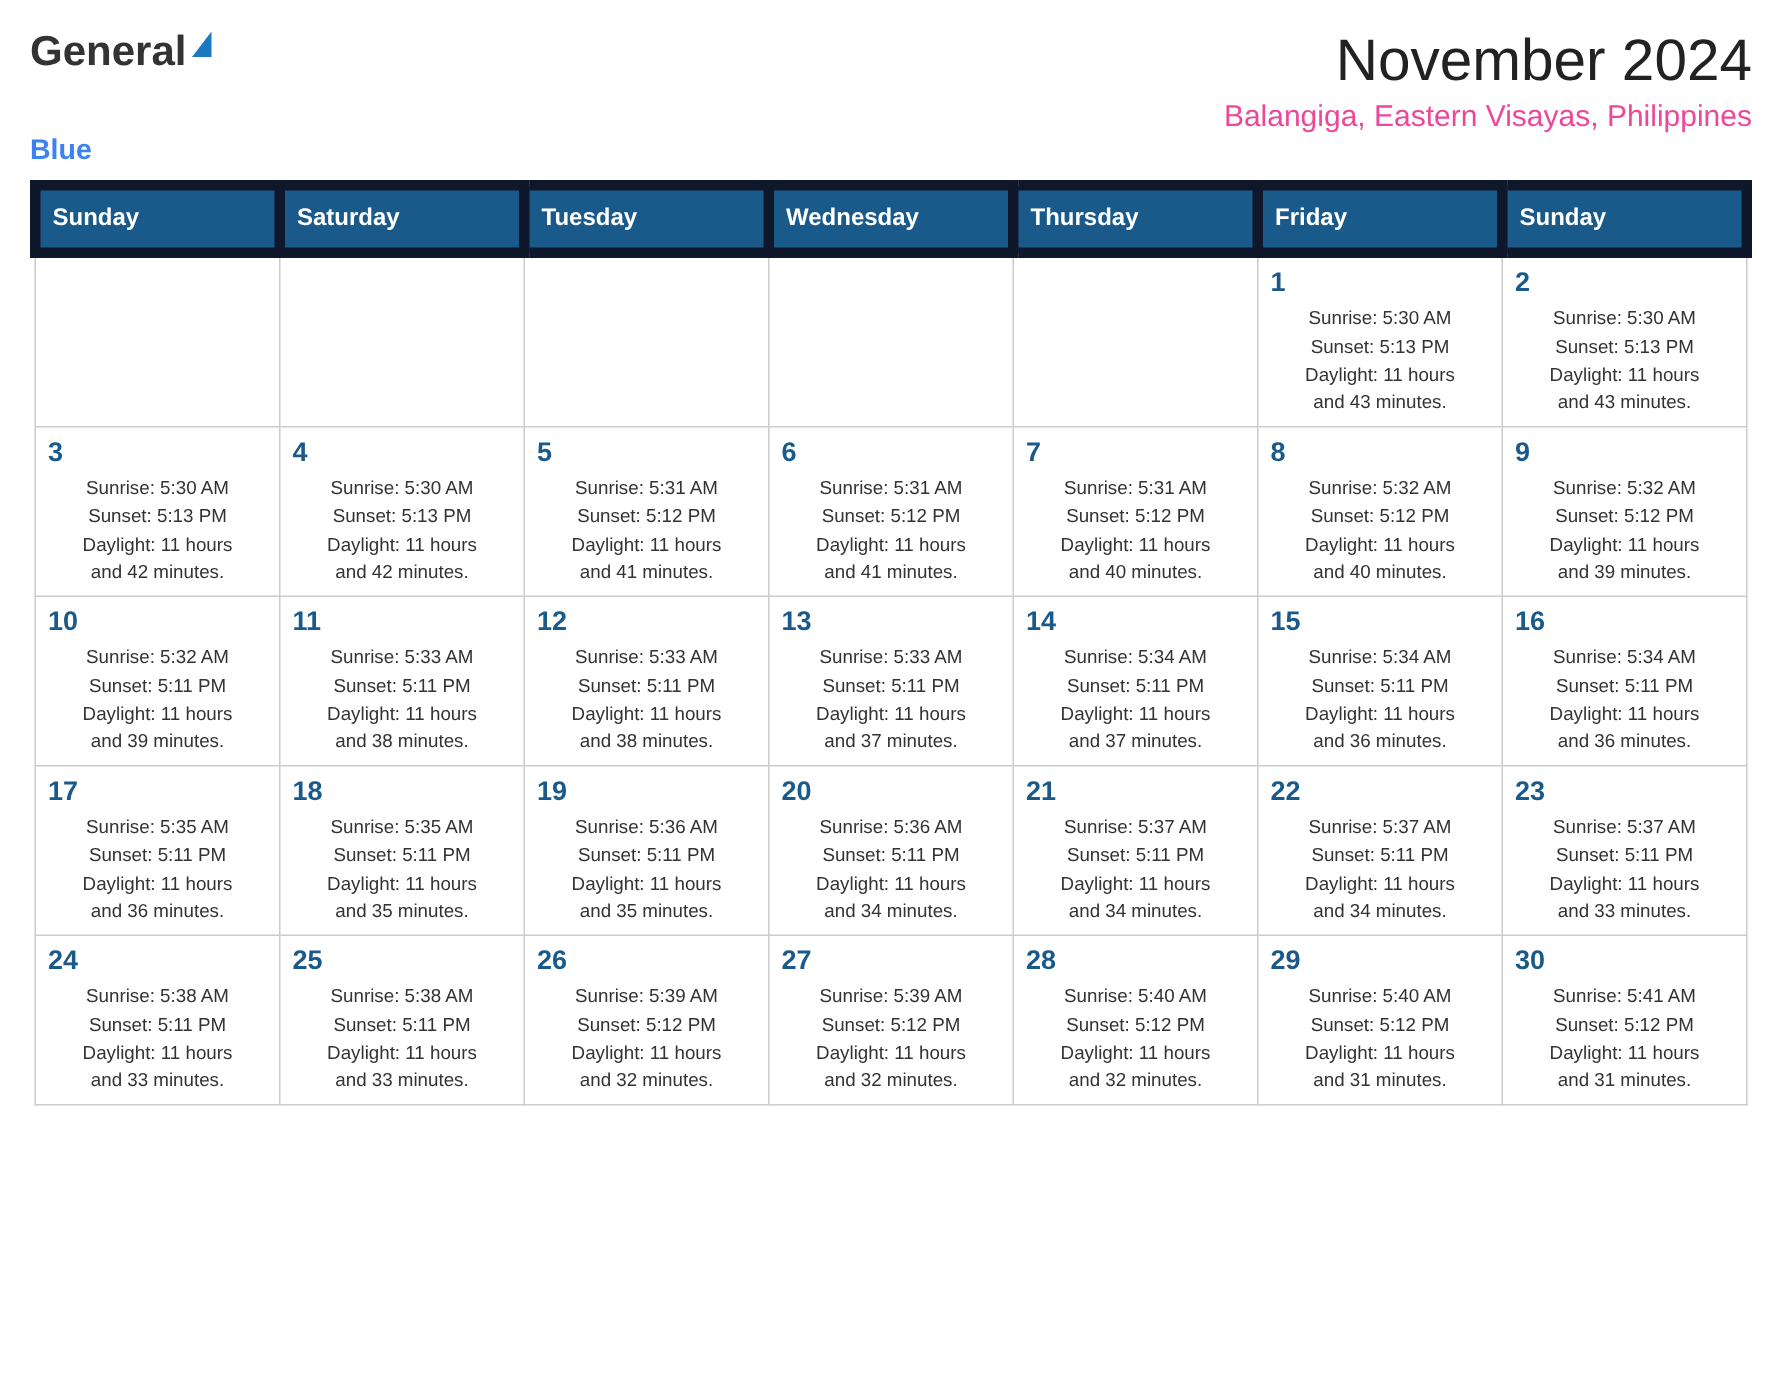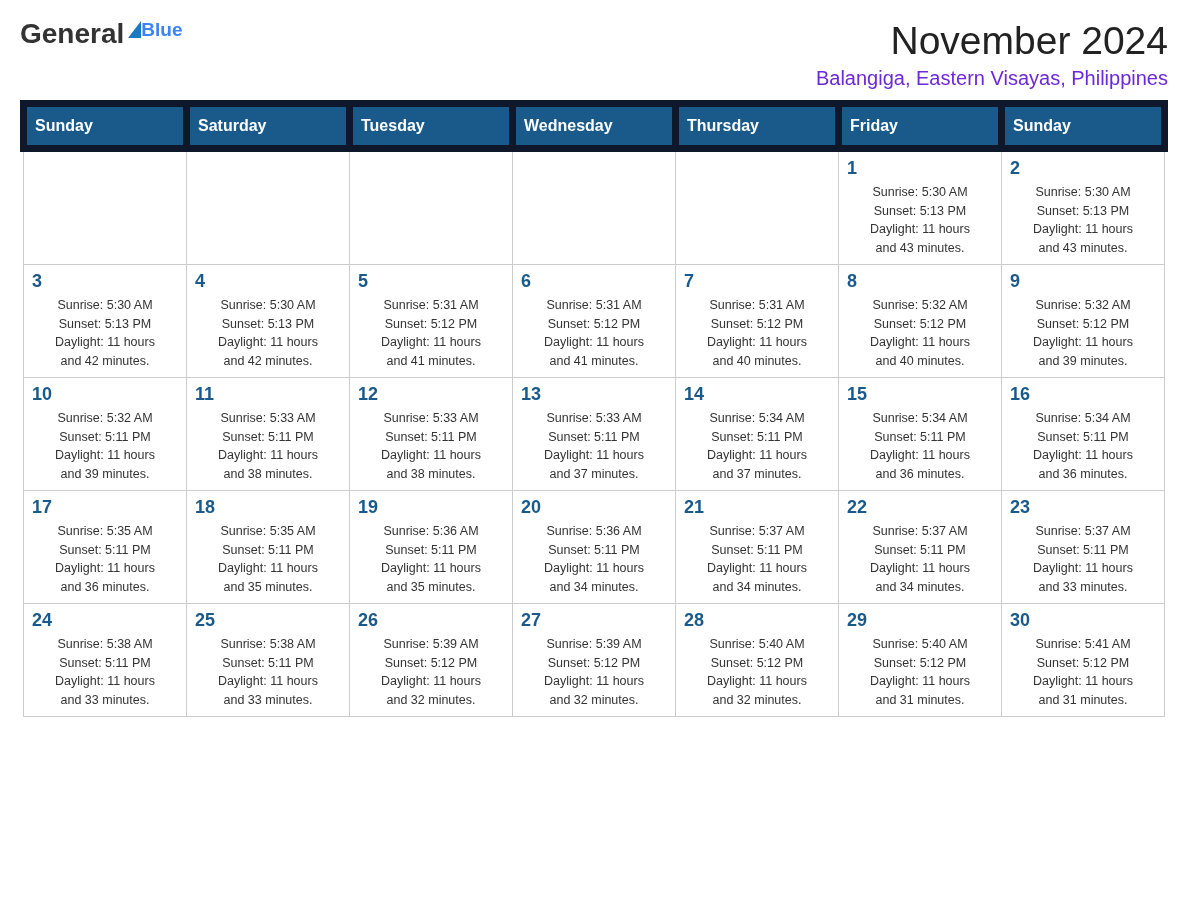--- a/index.html
+++ b/index.html
@@ -11,22 +11,23 @@
       min-height: 918px;
     }
     .header {
       display: flex;
       justify-content: space-between;
       align-items: flex-start;
       margin-bottom: 10px;
     }
     .logo {
       display: flex;
-      flex-direction: row;
+      flex-direction: column;
       align-items: flex-start;
+      gap: 43px;
     }
     .logo-general {
       font-size: 28px;
       font-weight: bold;
       color: #333;
       line-height: 1;
     }
     .logo-blue {
       font-size: 19px;
       font-weight: bold;
@@ -39,21 +40,21 @@
       text-align: right;
     }
     .month-title {
       font-size: 39px;
       font-weight: normal;
       color: #222;
       line-height: 1.1;
     }
     .location {
       font-size: 20px;
-      color: #6d28d9;
+      color: #ec4899;
       margin-top: 4px;
     }
     .calendar {
       width: 100%;
       border-collapse: collapse;
       margin-top: 10px;
     }
     .calendar thead th {
       background-color: #1a5a8a;
       color: #fff;

